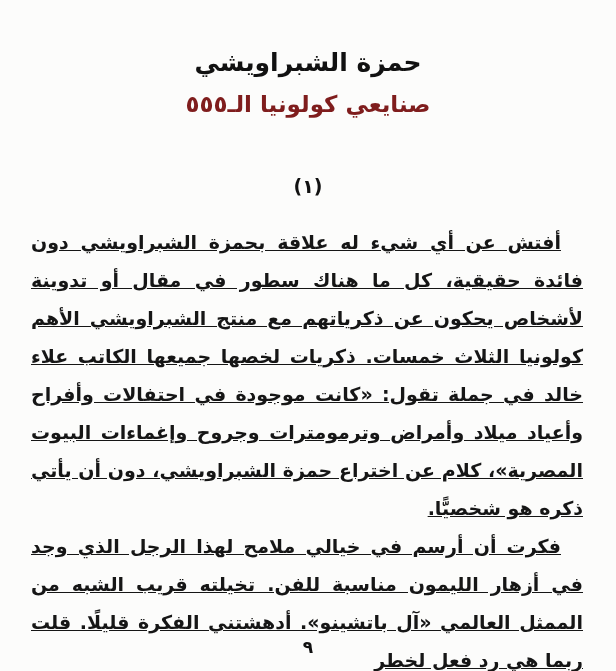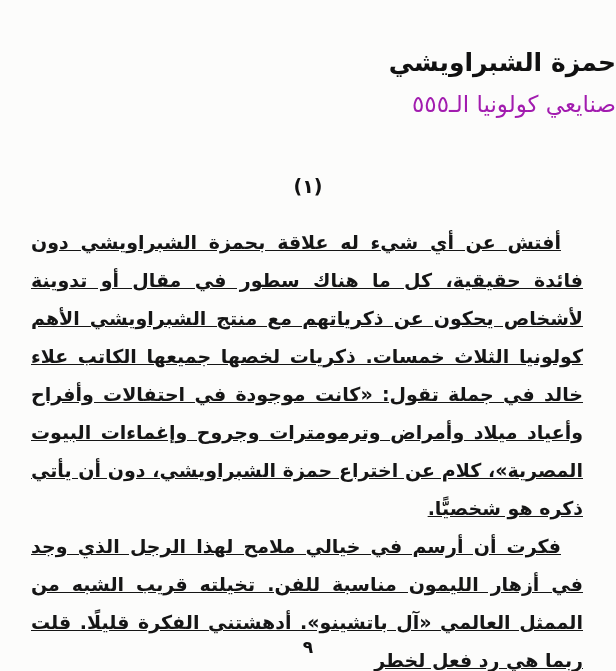--- a/index.html
+++ b/index.html
@@ -12,34 +12,34 @@
     position: relative;
     width: 616px;
     height: 671px;
     background: #fcfcfb;
     color: #161616;
     direction: rtl;
     overflow: hidden;
   }
   .page-header {
     padding-top: 48px;
-    text-align: right;
+    text-align: center;
   }
   .book-title {
     margin: 0;
     font-size: 25px;
     font-weight: 700;
     letter-spacing: 0;
     color: #111;
   }
   .book-subtitle {
     margin: 14px 0 16px 0;
     font-size: 23px;
-    font-weight: 400;
-    color: #a21caf;
+    font-weight: 700;
+    color: #7f1d1d;
   }
   .section-number {
     margin-top: 58px;
     text-align: center;
     font-size: 19px;
     font-weight: 700;
     color: #111;
   }
   .body-text {
     margin: 26px 33px 0 31px;

